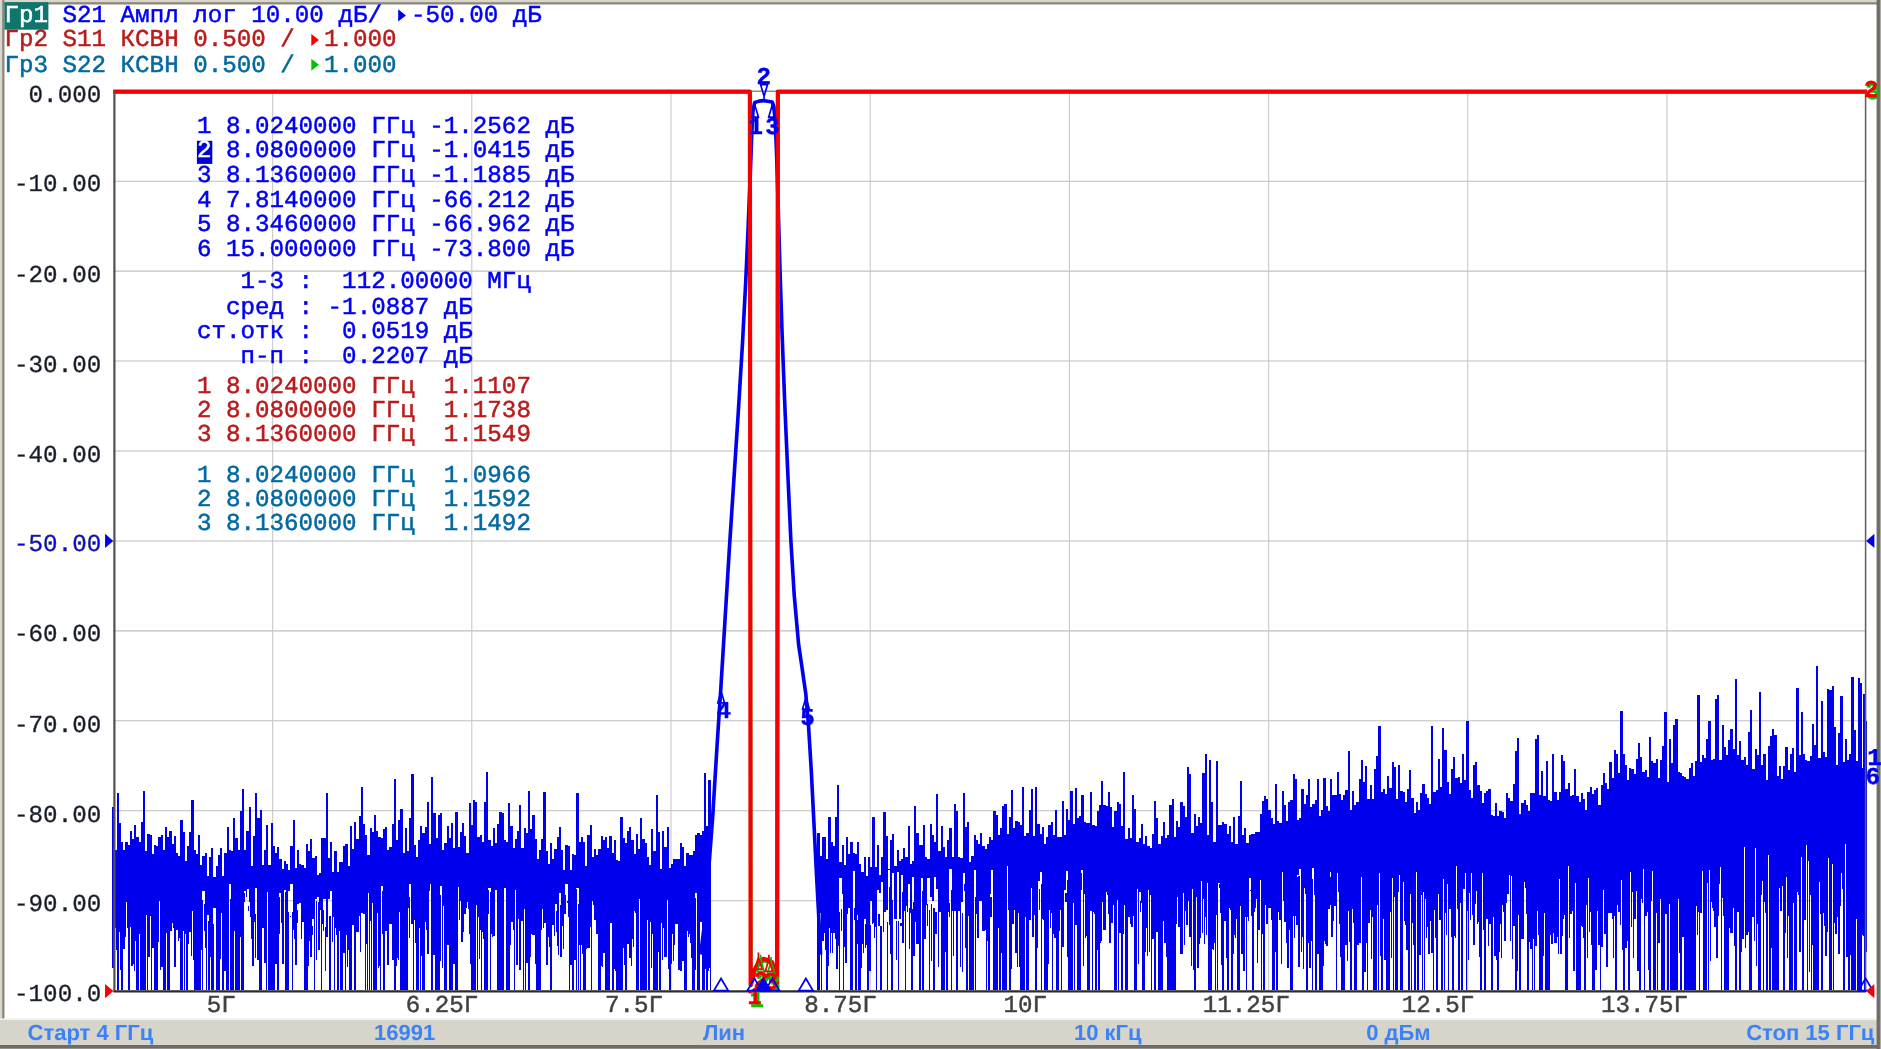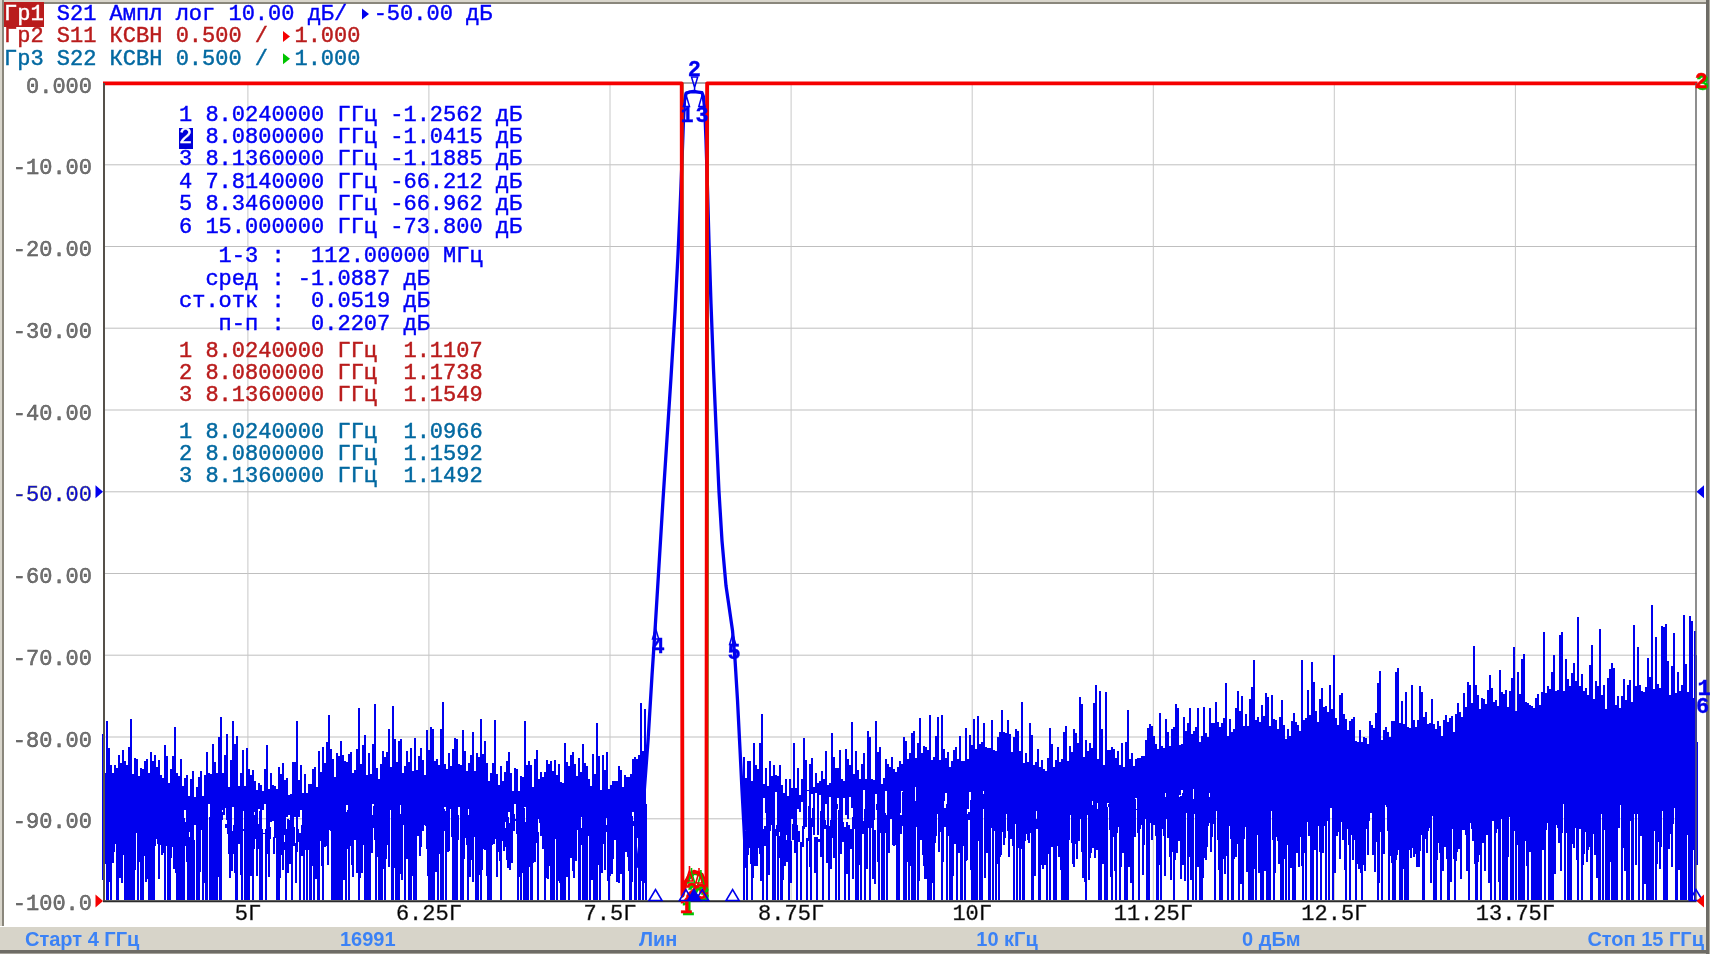--- a/index.html
+++ b/index.html
@@ -1,18 +1,18 @@
 <!DOCTYPE html>
 <html><head><meta charset="utf-8"><style>
 html,body{margin:0;padding:0;width:1710px;height:954px;overflow:hidden;background:#fff}
 body{position:relative;font-family:"Liberation Mono",monospace;font-weight:bold}
 .t{position:absolute;white-space:pre;font:normal 22px/22.4px "Liberation Mono",monospace;letter-spacing:0;-webkit-text-stroke:0.45px currentColor}
 .blue{color:#0000f6}.red{color:#b91c1c}.grn{color:#0369a1}
-.yl{position:absolute;width:92px;text-align:right;font:normal 22px/22px "Liberation Mono",monospace;color:#737373;-webkit-text-stroke:0.45px #4b4b4b}
-.xl{position:absolute;text-align:center;width:120px;font:normal 22px/22px "Liberation Mono",monospace;color:#000000;-webkit-text-stroke:0.45px #4b4b4b}
+.yl{position:absolute;width:92px;text-align:right;font:normal 22px/22px "Liberation Mono",monospace;color:#0f172a;-webkit-text-stroke:0.45px #4b4b4b}
+.xl{position:absolute;text-align:left;width:120px;font:normal 22px/22px "Liberation Mono",monospace;color:#404040;-webkit-text-stroke:0.45px #4b4b4b}
 .sb{position:absolute;font:bold 20px/24px "Liberation Sans",sans-serif;color:#3b82f6}
 #frame-top{position:absolute;left:0;top:0;width:1710px;height:4px;background:#d9d6cc;border-bottom:2px solid #8a877c;box-sizing:border-box}
 #frame-left{position:absolute;left:0;top:0;width:4px;height:954px;background:#d9d6cc;border-right:2px solid #8a877c;box-sizing:border-box}
 #frame-right{position:absolute;right:0;top:0;width:4px;height:954px;background:#6e6c66;border-right:1px solid #aeaba1;box-sizing:border-box}
 #sbar{position:absolute;left:0;top:926px;width:1710px;height:24px;background:#d7d4c9;border-top:1px solid #fff}
 #sbot{position:absolute;left:0;top:950px;width:1710px;height:4px;background:#6e6c66;border-bottom:1px solid #a5a29a;box-sizing:border-box}
 svg{position:absolute;left:0;top:0}
 </style></head><body>
 <div id="frame-top"></div>
 <div id="frame-left"></div>
@@ -31,21 +31,21 @@
 <line x1="428.9" y1="83.0" x2="428.9" y2="900.5" stroke="#c8c8c8" stroke-width="1"></line>
 <line x1="610.0" y1="83.0" x2="610.0" y2="900.5" stroke="#c8c8c8" stroke-width="1"></line>
 <line x1="791.1" y1="83.0" x2="791.1" y2="900.5" stroke="#c8c8c8" stroke-width="1"></line>
 <line x1="972.2" y1="83.0" x2="972.2" y2="900.5" stroke="#c8c8c8" stroke-width="1"></line>
 <line x1="1153.3" y1="83.0" x2="1153.3" y2="900.5" stroke="#c8c8c8" stroke-width="1"></line>
 <line x1="1334.3" y1="83.0" x2="1334.3" y2="900.5" stroke="#c8c8c8" stroke-width="1"></line>
 <line x1="1515.4" y1="83.0" x2="1515.4" y2="900.5" stroke="#c8c8c8" stroke-width="1"></line>
 <line x1="103.0" y1="83.0" x2="1696.5" y2="83.0" stroke="#8e8e8e" stroke-width="1.3"></line>
 </svg>
 
-<div class="t" style="left:4px;top:4px"><span style="background:#b91c1c;color:#fff">Гр1</span><span class="blue"> S21 Ампл лог 10.00 дБ/ </span><span class="blue" style="position:relative"> -50.00 дБ</span></div>
+<div class="t" style="left:4px;top:4px"><span style="background:#0f766e;color:#fff">Гр1</span><span class="blue"> S21 Ампл лог 10.00 дБ/ </span><span class="blue" style="position:relative"> -50.00 дБ</span></div>
 <div class="t red" style="left:4px;top:26.4px">Гр2 S11 КСВН 0.500 /  1.000</div>
 <div class="t grn" style="left:4px;top:48.8px">Гр3 S22 КСВН 0.500 /  1.000</div>
 
 <div style="position:absolute;left:178.5px;top:128px;width:14.5px;height:20.5px;background:#0000d8"></div>
 <div class="t blue" id="mtable" style="left:179px;top:104.5px">1 8.0240000 ГГц -1.2562 дБ
 <span style="color:#fff">2</span> 8.0800000 ГГц -1.0415 дБ
 3 8.1360000 ГГц -1.1885 дБ
 4 7.8140000 ГГц -66.212 дБ
 5 8.3460000 ГГц -66.962 дБ
 6 15.000000 ГГц -73.800 дБ</div>

